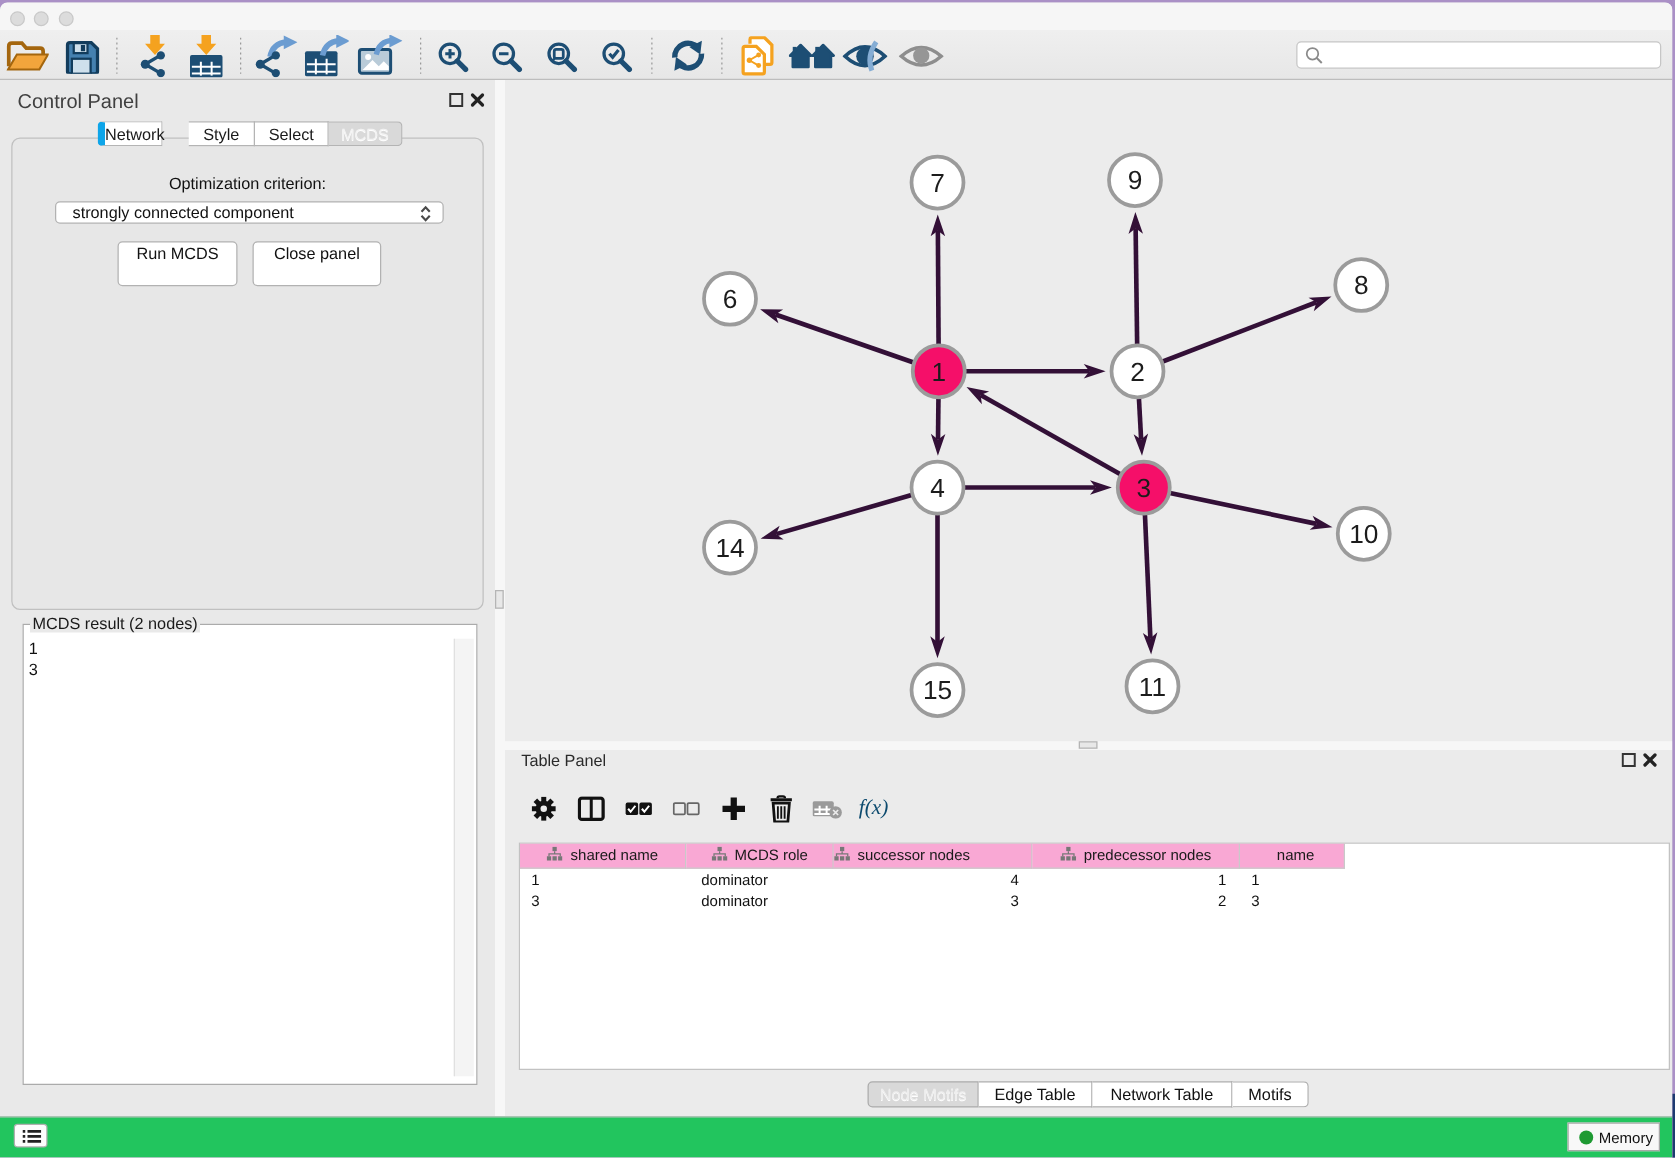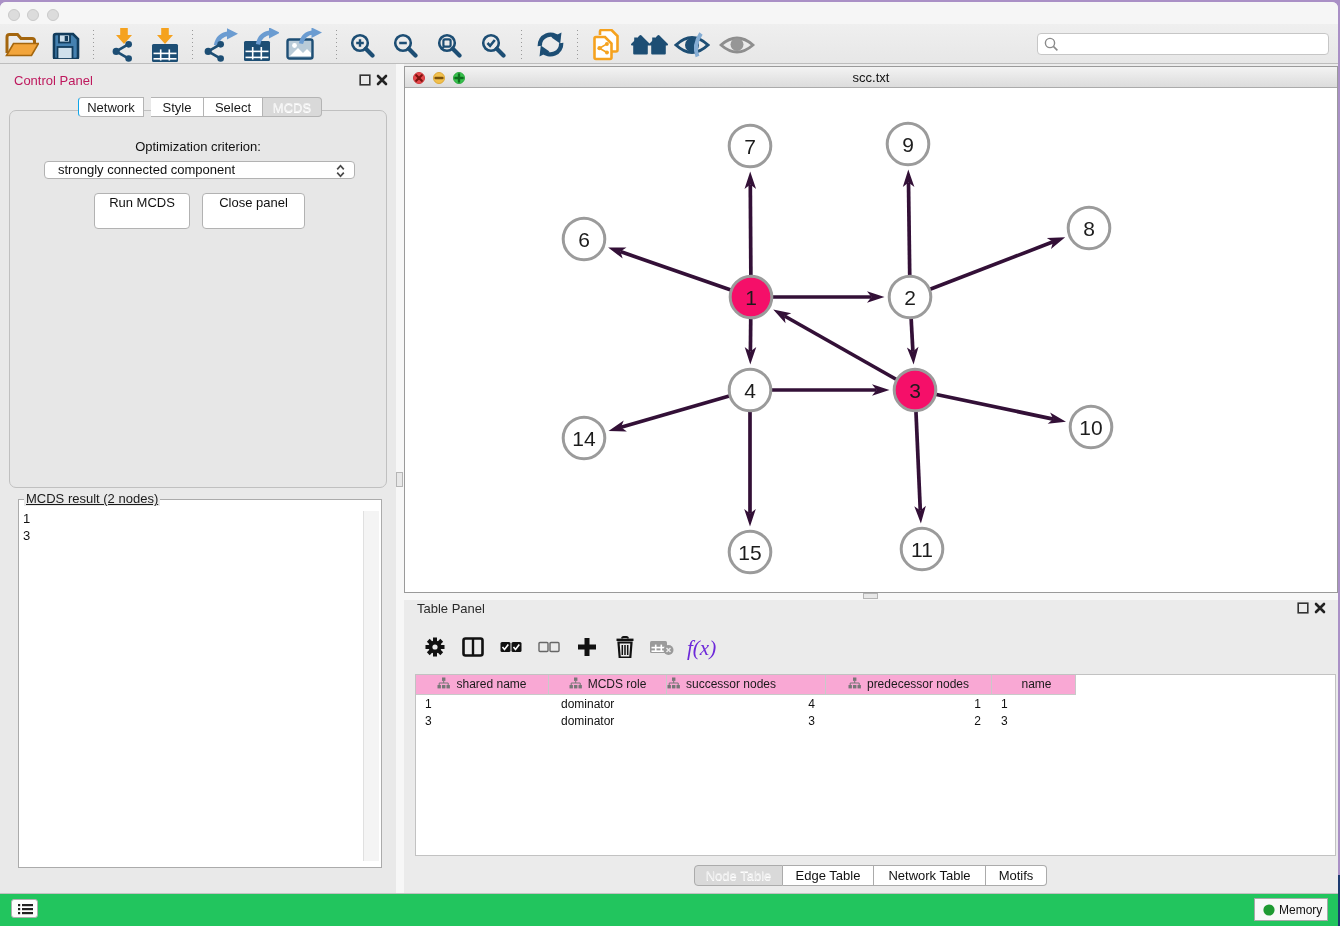--- a/index.html
+++ b/index.html
@@ -7,28 +7,28 @@
 
 #titlebar { position:absolute; left:0; top:0; width:1338px; height:22px; background:#f6f6f6; }
 .tl { position:absolute; top:7px; width:12px; height:12px; border-radius:50%; background:#dcdcdc; border:1px solid #c9c9c9; }
 #wintitle { position:absolute; top:5px; left:0; width:1338px; text-align:center; font-size:13px; color:#ababab; }
 
 #toolbar { position:absolute; left:0; top:22px; width:1338px; height:40px; background:linear-gradient(#efefef,#e7e7e7); border-bottom:1px solid #bdbdbd; }
 .sep { position:absolute; top:6px; height:29px; width:1px; background-image:linear-gradient(#9a9a9a 33%, rgba(255,255,255,0) 0%); background-size:1px 4px; }
 #search { position:absolute; left:1037px; top:9px; width:292px; height:22px; background:#fff; border:1px solid #c6c6c6; border-radius:4px; }
 
 #cpanel { position:absolute; left:0; top:62px; width:396px; height:829px; background:#e9e9e9; }
-#cpanel .phead { position:absolute; left:14px; top:9px; font-size:13px; color:#be185d; }
+#cpanel .phead { position:absolute; left:14px; top:9px; font-size:16px; color:#404040; }
 .tab { position:absolute; z-index:3; top:33px; height:20px; background:#fff; border:1px solid #b4b4b4; border-left:none; font-size:13px; color:#1a1a1a; text-align:center; line-height:19px; }
 #roundpanel { position:absolute; left:9px; top:46px; width:378px; height:378px; background:#e7e7e7; border:1px solid #c0c0c0; border-radius:7px; }
 #optlabel { position:absolute; left:0; top:75px; width:396px; text-align:center; font-size:13px; color:#111; }
 #selectbox { position:absolute; left:44px; top:97px; width:311px; height:18px; background:#fff; border:1px solid #b2b2b2; border-radius:4px; font-size:13px; color:#111; line-height:16px; padding-left:13px; }
 .btn { position:absolute; top:129px; height:36px; background:#fff; border:1px solid #b2b2b2; border-radius:4px; font-size:13px; color:#111; text-align:center; line-height:18px; }
 #fieldset { position:absolute; left:18px; top:435px; width:364px; height:369px; border:1px solid #ababab; background:#fff; }
-#fslegend { position:absolute; left:24px; top:427px; font-size:13px; color:#1a1a1a; background:#e9e9e9; padding:0 2px;text-decoration:underline; }
+#fslegend { position:absolute; left:24px; top:427px; font-size:13px; color:#1a1a1a; background:#e9e9e9; padding:0 2px; }
 #fstext { position:absolute; left:23px; top:446px; font-size:13px; color:#111; line-height:17px; }
 #fsscroll { position:absolute; left:363px; top:447px; width:16px; height:350px; background:#f4f4f4; border-left:1px solid #e0e0e0; }
 
 #vsplit { position:absolute; left:396px; top:62px; width:8px; height:829px; background:#f7f7f7; }
 #vhandle { position:absolute; left:396px; top:470px; width:7px; height:15px; background:#e8e8e8; border:1px solid #b5b5b5; }
 #hsplit { position:absolute; left:404px; top:591px; width:934px; height:7px; background:#f7f7f7; }
 #hhandle { position:absolute; left:863px; top:591px; width:15px; height:6px; background:#e8e8e8; border:1px solid #b5b5b5; }
 
 #netwin { position:absolute; left:404px; top:64px; width:934px; height:527px; border:1px solid #9a9a9a; background:#fff; }
 #nettitle { position:absolute; left:0; top:0; width:932px; height:21px; background:linear-gradient(#f3f3f3,#dcdcdc); border-bottom:1px solid #ababab; }
@@ -177,58 +177,38 @@
       </svg>
     </div>
   <div id="cpanel">
     <div class="phead">Control Panel</div>
     <svg style="position:absolute;left:359px;top:10px" width="12" height="12" viewBox="0 0 12 12">
         <rect x="1.2" y="1.2" width="9.6" height="9.6" fill="none" stroke="#333" stroke-width="1.6"></rect>
       </svg>
       <svg style="position:absolute;left:376px;top:10px" width="12" height="12" viewBox="0 0 12 12">
         <path d="M2,2 L10,10 M10,2 L2,10" stroke="#222" stroke-width="2.6" stroke-linecap="round"></path>
       </svg>
-    <div class="tab" style="left:78px; width:66px; border-left:1px solid #0ea5e9; border-radius:4px 0 0 4px;">Network</div>
+    <div class="tab" style="left:78px; width:52px; border-left:6px solid #0ea5e9; border-radius:4px 0 0 4px;">Network</div>
     <div class="tab" style="left:151px; width:53px;">Style</div>
     <div class="tab" style="left:204px; width:59px;">Select</div>
     <div class="tab" style="left:263px; width:59px; background:#d9d9d9; color:#f2f2f2; text-shadow:0 1px 0 #ffffff; border-radius:0 4px 4px 0;">MCDS</div>
     <div id="roundpanel"></div>
     <div id="selectbox">strongly connected component<svg style="position:absolute;right:8px;top:2px" width="11" height="14" viewBox="0 0 11 14">
           <path d="M2.2,5.4 L5.5,1.8 L8.8,5.4 M2.2,8.6 L5.5,12.2 L8.8,8.6" fill="none" stroke="#4a4a4a" stroke-width="1.7"></path>
         </svg></div>
     <div id="optlabel">Optimization criterion:</div>
     <div class="btn" style="left:94px; width:96px;">Run MCDS</div>
     <div class="btn" style="left:202px; width:103px;">Close panel</div>
     <div id="fieldset"></div>
     <div id="fsscroll"></div>
     <div id="fslegend">MCDS result (2 nodes)</div>
     <div id="fstext">1<br>3</div>
   </div>
   <div id="vsplit"></div>
     <div id="vhandle"></div>
-  <div id="netwin">
-    <div id="nettitle">
-      <div class="mac" style="left:8px; background:#e8494c; border:1px solid #ce3a3e;">
-          <svg width="12" height="12" viewBox="0 0 12 12" style="position:absolute;left:-1px;top:-1px">
-            <path d="M3.2,3.2 L8.8,8.8 M8.8,3.2 L3.2,8.8" stroke="#7e1410" stroke-width="2.2" stroke-linecap="round"></path>
-          </svg>
-        </div>
-      <div class="mac" style="left:28px; background:#f2c04c; border:1px solid #dda938;">
-          <svg width="12" height="12" viewBox="0 0 12 12" style="position:absolute;left:-1px;top:-1px">
-            <path d="M2.6,6 H9.4" stroke="#79510c" stroke-width="2.4" stroke-linecap="round"></path>
-          </svg>
-        </div>
-      <div class="mac" style="left:48px; background:#37c24c; border:1px solid #2aa83e;">
-          <svg width="12" height="12" viewBox="0 0 12 12" style="position:absolute;left:-1px;top:-1px">
-            <path d="M6,2.4 V9.6 M2.4,6 H9.6" stroke="#0e6e1e" stroke-width="2.4" stroke-linecap="round"></path>
-          </svg>
-        </div>
-      <div class="t">scc.txt</div>
-    </div>
-  </div>
   <svg style="position:absolute;left:405px;top:86px" width="933" height="504" viewBox="0 0 933 504" font-family="Liberation Sans, sans-serif">
 <defs>
         <marker id="arr" markerUnits="userSpaceOnUse" markerWidth="18" markerHeight="15" refX="15.5" refY="6.5" orient="auto">
           <path d="M0,0 L15.5,6.5 L0,13 Z" fill="#331037"></path>
         </marker>
       </defs>
 <line x1="346.0" y1="209.0" x2="345.3" y2="96.5" stroke="#331037" stroke-width="3.7"></line>
 <path d="M351.1,101.0 L345.2,83.5 L339.5,101.0 L345.3,96.5 Z" fill="#331037"></path>
 <line x1="346.0" y1="209.0" x2="215.4" y2="163.6" stroke="#331037" stroke-width="3.7"></line>
 <path d="M221.5,159.6 L203.1,159.4 L217.7,170.6 L215.4,163.6 Z" fill="#331037"></path>
@@ -328,21 +308,21 @@
       </svg>
       <svg style="position:absolute;left:246px;top:39px" width="24" height="16" viewBox="0 0 24 16">
         <rect x="0" y="2" width="17" height="12" rx="1.5" fill="#9a9a9a"></rect>
         <rect x="1.5" y="7.8" width="14" height="1.6" fill="#fff"></rect>
         <rect x="1.5" y="11.4" width="14" height="1.6" fill="#fff"></rect>
         <rect x="4.9" y="5.6" width="1.6" height="6.9" fill="#fff"></rect>
         <rect x="10.5" y="5.6" width="1.6" height="6.9" fill="#fff"></rect>
         <circle cx="18.5" cy="11" r="5" fill="#9a9a9a"></circle>
         <path d="M16.5,9 l4,4 M20.5,9 l-4,4" stroke="#ebebeb" stroke-width="1.4"></path>
       </svg>
-      <div style="position:absolute;left:283px;top:36px;font-family:'Liberation Serif',serif;font-style:italic;font-size:21px;color:#6d28d9;">f(x)</div>
+      <div style="position:absolute;left:283px;top:36px;font-family:'Liberation Serif',serif;font-style:italic;font-size:17px;color:#0c4a6e;">f(x)</div>
     <div id="ttable">
         <div class="th" style="left:0px;width:133px;text-align:center;line-height:19px;"><svg width="13" height="12" viewBox="0 0 13 12" style="vertical-align:-1px">
             <rect x="5" y="0.5" width="3.4" height="3.4" fill="#777"></rect>
             <rect x="0.5" y="8" width="3.4" height="3.4" fill="#777"></rect>
             <rect x="5" y="8" width="3.4" height="3.4" fill="#777"></rect>
             <rect x="9.5" y="8" width="3.4" height="3.4" fill="#777"></rect>
             <path d="M6.7,4 V6 M2.2,8 V6 H11.2 V8" fill="none" stroke="#777" stroke-width="1"></path>
           </svg><span style="margin-left:6px">shared name</span></div>
         <div class="th" style="left:133px;width:118px;text-align:center;line-height:19px;"><svg width="13" height="12" viewBox="0 0 13 12" style="vertical-align:-1px">
             <rect x="5" y="0.5" width="3.4" height="3.4" fill="#777"></rect>
@@ -370,21 +350,21 @@
         <div class="td" style="left:145px;top:21px;">dominator</div>
         <div class="td" style="left:251px;top:21px;width:148px;text-align:right;">4</div>
         <div class="td" style="left:410px;top:21px;width:155px;text-align:right;">1</div>
         <div class="td" style="left:585px;top:21px;">1</div>
         <div class="td" style="left:9px;top:38px;">3</div>
         <div class="td" style="left:145px;top:38px;">dominator</div>
         <div class="td" style="left:251px;top:38px;width:148px;text-align:right;">3</div>
         <div class="td" style="left:410px;top:38px;width:155px;text-align:right;">2</div>
         <div class="td" style="left:585px;top:38px;">3</div>
       </div>
-    <div class="btab" style="left:290px; width:89px; border-left:1px solid #ababab; border-radius:4px 0 0 4px; background:#d9d9d9; color:#ededed; text-shadow:0 1px 0 #fff;">Node Table</div>
+    <div class="btab" style="left:290px; width:89px; border-left:1px solid #ababab; border-radius:4px 0 0 4px; background:#d9d9d9; color:#ededed; text-shadow:0 1px 0 #fff;">Node Motifs</div>
     <div class="btab" style="left:379px; width:91px;">Edge Table</div>
     <div class="btab" style="left:470px; width:112px;">Network Table</div>
     <div class="btab" style="left:582px; width:61px; border-radius:0 4px 4px 0;">Motifs</div>
   </div>
   <div id="statusbar">
     <div id="listbtn">
         <svg width="15" height="12" viewBox="0 0 15 12" style="position:absolute;left:6px;top:3px">
           <rect x="0" y="1" width="2.2" height="2.2" fill="#222"></rect>
           <rect x="4" y="1" width="11" height="2.2" fill="#222"></rect>
           <rect x="0" y="5" width="2.2" height="2.2" fill="#222"></rect>

